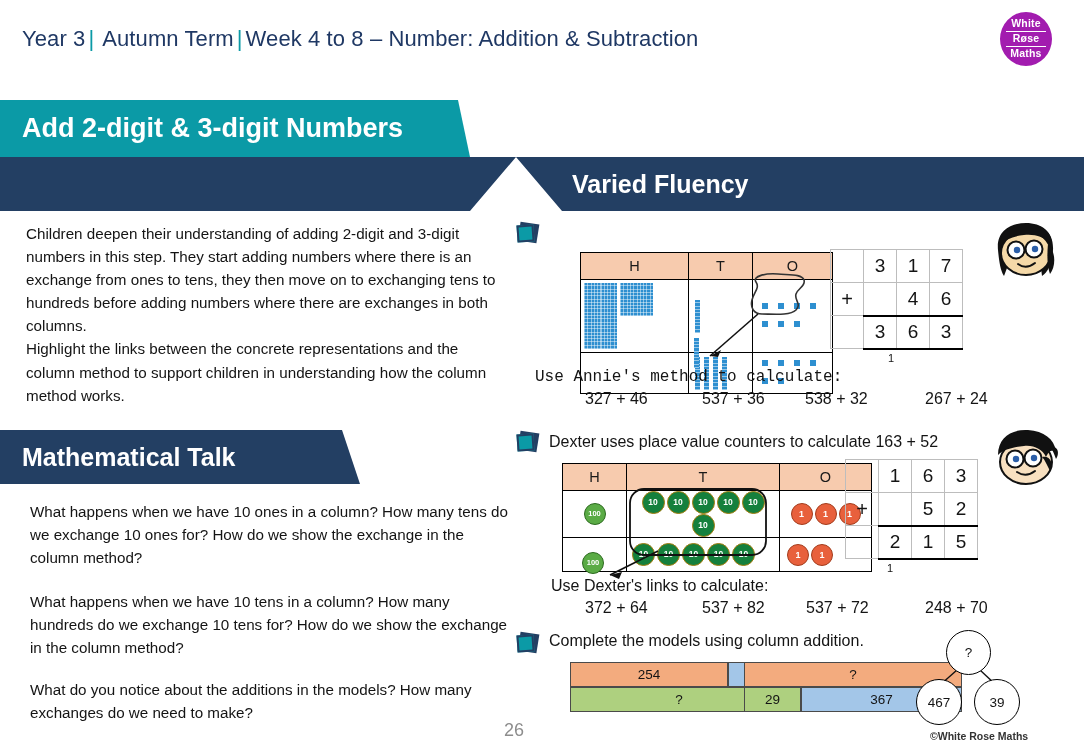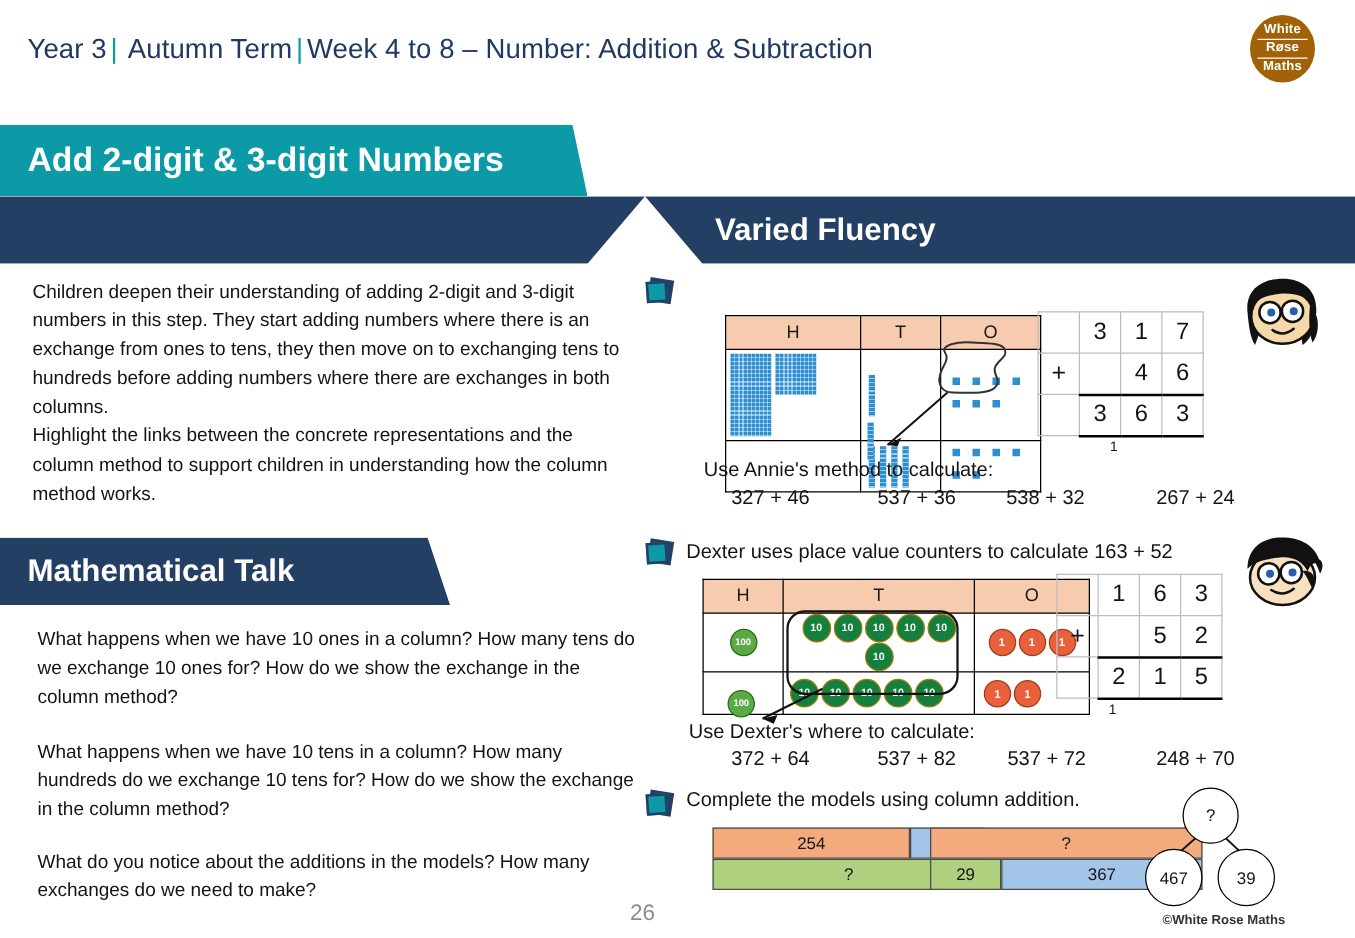--- a/index.html
+++ b/index.html
@@ -16,21 +16,21 @@
     position: absolute; left: 22px; top: 26px;
     font-size: 22px; color: #1f3864; white-space: nowrap;
     letter-spacing: .1px;
   }
   .top-header .seg { color: #1f3864; }
   .top-header .bar { color: #0b9aa6; padding: 0 3px; font-weight: 400; }
 
   .logo {
     position: absolute; left: 998px; top: 10px;
     width: 56px; height: 58px; border-radius: 50%;
-    background: #a16207; color: #fff;
+    background: #a21caf; color: #fff;
     display: flex; flex-direction: column; align-items: center;
     justify-content: center; line-height: 1.12;
     border: 2px solid #ffffff;
   }
   .logo span { font-size: 10.5px; font-weight: bold; letter-spacing: .2px; }
   .logo .l2 { border-top: 1px solid #fff; border-bottom: 1px solid #fff;
               padding: 1px 7px; margin: 1px 0; }
 
   
   .title-banner {
@@ -300,21 +300,21 @@
         <td style="border:1px solid #bdbdbd; border-top:none;"></td>
         <td class="underbar">3</td>
         <td class="underbar">6</td>
         <td class="underbar">3</td>
       </tr>
     </tbody>
       </table>
     <div class="carry" style="left:58px; top:103px;">1</div>
   </div>
 
-  <div class="q-text" style="left:563px; top:368px;">Use Annie's method to calculate:</div>
+  <div class="q-text" style="left:535px; top:368px;font-family:Liberation Mono, monospace;">Use Annie's method to calculate:</div>
   <div class="q-text" style="left:585px; top:390px;">327 + 46</div>
   <div class="q-text" style="left:702px; top:390px;">537 + 36</div>
   <div class="q-text" style="left:805px; top:390px;">538 + 32</div>
   <div class="q-text" style="left:925px; top:390px;">267 + 24</div>
 
   <div class="bullet" style="left:517px; top:432px;">
     <div class="back"></div>
     <div class="front"></div>
   </div>
   <div class="q-text" style="left:549px; top:433px;">Dexter uses place value counters to calculate 163 + 52</div>
@@ -389,21 +389,21 @@
         <td style="border:1px solid #bdbdbd; border-top:none;"></td>
         <td class="underbar">2</td>
         <td class="underbar">1</td>
         <td class="underbar">5</td>
       </tr>
     </tbody>
       </table>
     <div class="carry" style="left:42px; top:103px;">1</div>
   </div>
 
-  <div class="q-text" style="left:551px; top:577px;">Use Dexter's where to calculate:</div>
+  <div class="q-text" style="left:551px; top:577px;">Use Dexter's links to calculate:</div>
   <div class="q-text" style="left:585px; top:599px;">372 + 64</div>
   <div class="q-text" style="left:702px; top:599px;">537 + 82</div>
   <div class="q-text" style="left:806px; top:599px;">537 + 72</div>
   <div class="q-text" style="left:925px; top:599px;">248 + 70</div>
 
   <div class="bullet" style="left:517px; top:633px;">
     <div class="back"></div>
     <div class="front"></div>
   </div>
   <div class="q-text" style="left:549px; top:632px;">Complete the models using column addition.</div>

